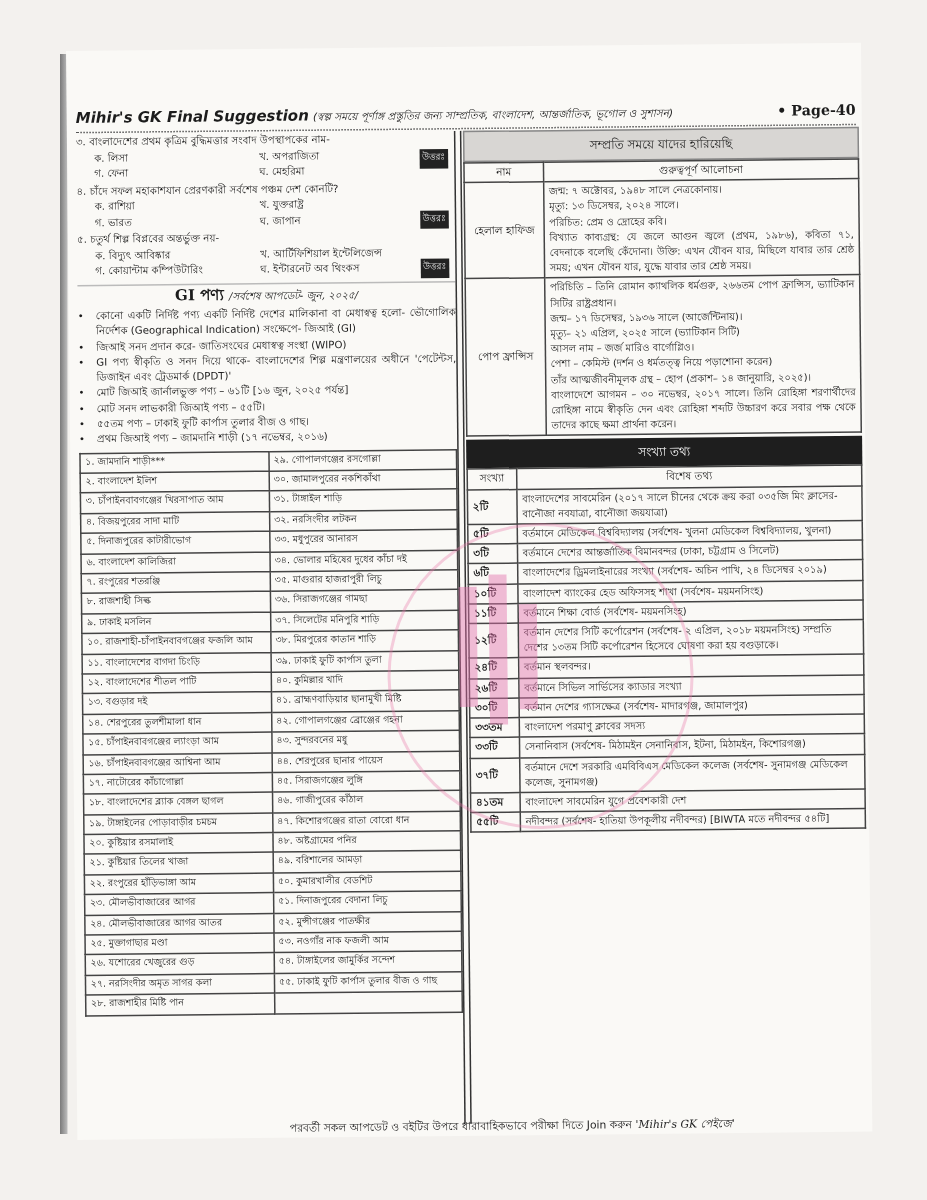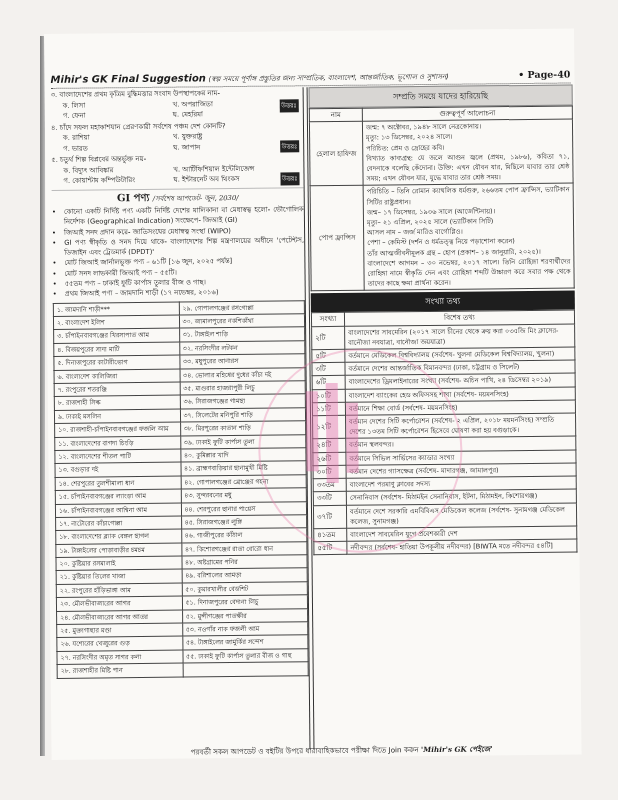--- a/index.html
+++ b/index.html
@@ -46,25 +46,25 @@
 
   table { border-collapse:collapse; width:100%; }
   .gi-table { margin-top:3px; font-size:6.3px; }
   .gi-table td { border:1px solid #444; padding:0 3px; height:12.4px; vertical-align:top; line-height:11px; }
 
   .band { background:#d8d6d3; text-align:center; font-size:8px; padding:3px 0; border:1px solid #888; }
   .band-dark { background:#1e1e1e; color:#fff; text-align:center; font-size:8px; padding:3px 0; }
   .rt td, .rt th { border:1px solid #444; padding:1px 3px; vertical-align:top; line-height:10.2px; }
   .rt th { font-weight:normal; font-size:7px; }
   .rt .name { text-align:center; vertical-align:middle; width:46px; font-size:7px; }
-  .rt .num { width:26px; vertical-align:middle; font-size:7px; }
+  .rt .num { width:26px; vertical-align:middle; font-size:7px;font-weight:bold; }
   .rt .line { display:block; text-align:justify; }
 
   .footer { position:absolute; left:60px; top:714px; width:460px; text-align:center; font-size:7.2px; }
-  .footer .brand { font-family:"DejaVu Serif", serif; font-style:italic; font-weight:bold; }
+  .footer .brand { font-family:"DejaVu Serif", serif; font-style:italic; font-weight:normal; }
 
   .wm-circle { position:absolute; left:210px; top:318px; width:200px; height:200px; border-radius:50%; border:2px solid rgba(232,120,170,0.35); }
   .wm-bar1 { position:absolute; left:258px; top:360px; width:12px; height:80px; background:rgba(226,110,170,0.45); }
   .wm-bar2 { position:absolute; left:278px; top:352px; width:12px; height:100px; background:rgba(226,110,170,0.45); }
   .wm-bar3 { position:absolute; left:298px; top:372px; width:12px; height:70px; background:rgba(226,110,170,0.45); }
 </style>
 </head>
 <body>
 
 <div class="binding"></div>
@@ -104,21 +104,21 @@
         <span>ক. বিদ্যুৎ আবিষ্কার</span>
         <span>খ. আর্টিফিশিয়াল ইন্টেলিজেন্স</span>
         <span>গ. কোয়ান্টাম কম্পিউটারিং</span>
         <span>ঘ. ইন্টারনেট অব থিংকস</span>
       </div>
       <span class="ans" style="top:20px">উত্তরঃ</span>
     </div>
 
     <div class="gi-title">
       <span>GI পণ্য</span>
-      <span class="upd">/সর্বশেষ আপডেট- জুন, 2030/</span>
+      <span class="upd">/সর্বশেষ আপডেট- জুন, ২০২৫/</span>
     </div>
     <div id="gi-bullets">
         <div class="bul">
           <span class="dot">•</span>
           <span class="txt">কোনো একটি নির্দিষ্ট পণ্য একটি নির্দিষ্ট দেশের মালিকানা বা মেধাস্বত্ব হলো- ভৌগোলিক নির্দেশক (Geographical Indication) সংক্ষেপে- জিআই (GI)</span>
         </div>
         <div class="bul">
           <span class="dot">•</span>
           <span class="txt">জিআই সনদ প্রদান করে- জাতিসংঘের মেধাস্বত্ব সংস্থা (WIPO)</span>
         </div>

